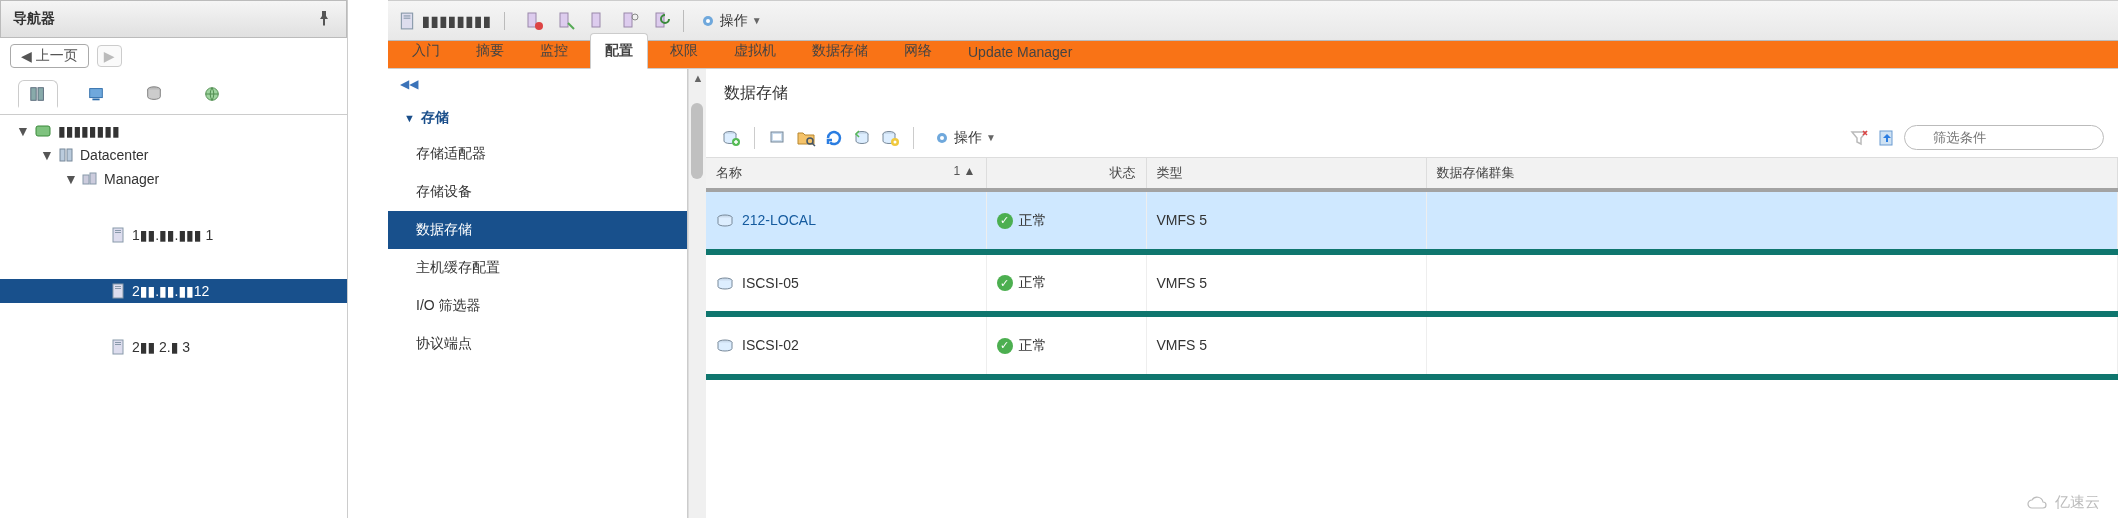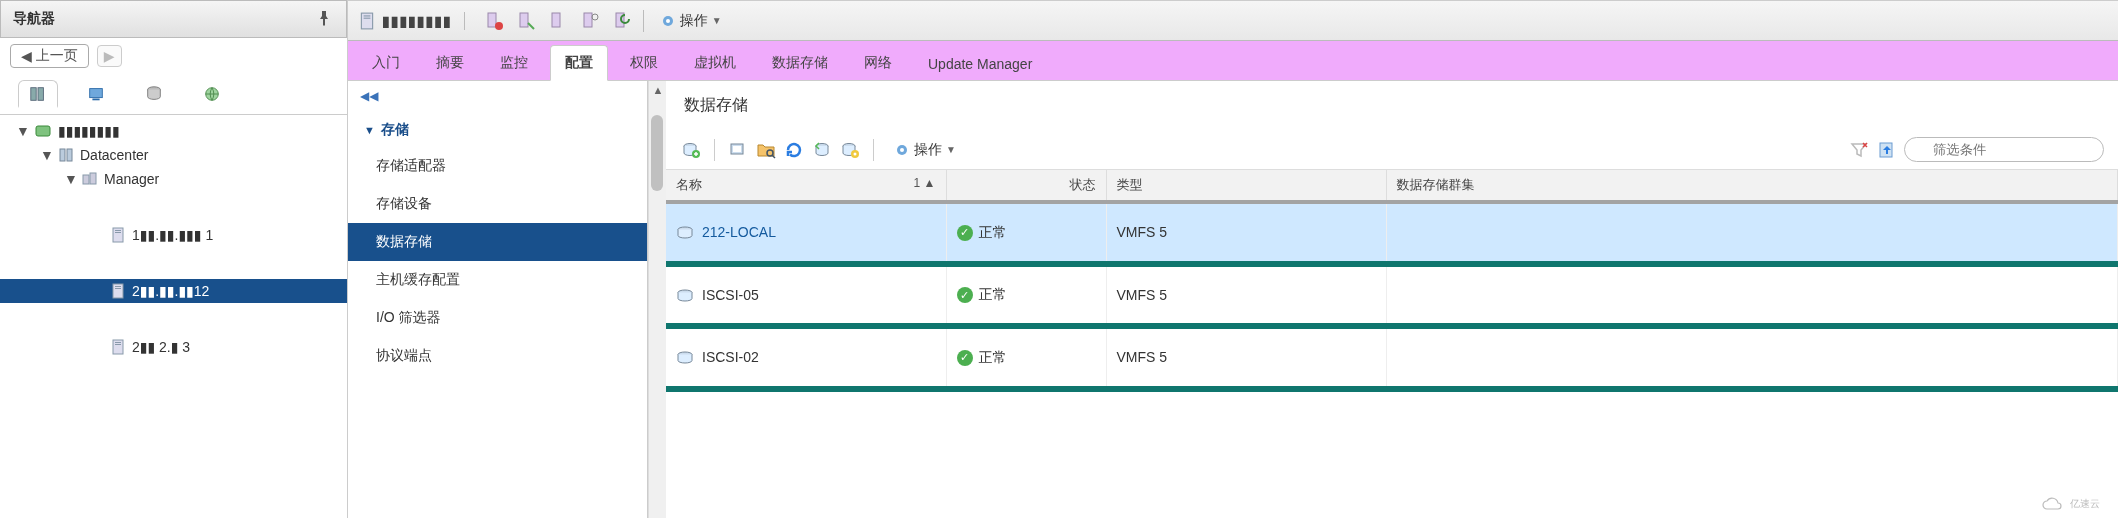--- a/index.html
+++ b/index.html
@@ -1,17 +1,17 @@
 <!DOCTYPE html>
 <html><head>
   <meta charset="utf-8">
   <style>
     * { box-sizing: border-box; margin: 0; padding: 0; font-family: Arial, "Microsoft YaHei", sans-serif; }
     body { background: #fff; font-size: 14px; color: #333; }
-    .app { display: flex; width: 2118px; height: 518px; }
+    .app { display: flex; width: 2118px; height: 518px; gap: 40px; }
 
     
     .navigator { width: 348px; display: flex; flex-direction: column; border-right: 1px solid #ccc; }
     .nav-header { background: linear-gradient(#f5f5f5, #e0e0e0); border: 1px solid #bbb; display: flex; align-items: center; justify-content: space-between; padding: 6px 12px; height: 38px; }
     .nav-title { font-weight: bold; color: #333; }
     .pin-icon { width: 18px; height: 18px; }
     .nav-back { padding: 6px 10px; display: flex; align-items: center; gap: 8px; }
     .back-btn { border: 1px solid #aaa; background: #fff; border-radius: 4px; padding: 2px 10px; display: flex; align-items: center; gap: 4px; color: #555; }
     .fwd-btn { border: 1px solid #ccc; background: #fafafa; border-radius: 4px; padding: 2px 6px; color: #bbb; }
     .nav-tabs { display: flex; gap: 18px; padding: 6px 18px; border-bottom: 1px solid #ccc; }
@@ -23,21 +23,21 @@
     .tree-item .caret { width: 12px; color: #555; }
     .ind-0 { padding-left: 16px; } .ind-1 { padding-left: 40px; } .ind-2 { padding-left: 64px; } .ind-3 { padding-left: 110px; margin-top: 32px; }
 
     
     .main { flex: 1; display: flex; flex-direction: column; border-top: 1px solid #ccc; }
     .main-toolbar { background: linear-gradient(#f5f5f5, #e8e8e8); display: flex; align-items: center; padding: 4px 10px; height: 40px; gap: 8px; border-bottom: 1px solid #bbb; }
     .host-label { display: flex; align-items: center; gap: 6px; font-weight: bold; color: #444; padding-right: 12px; border-right: 1px solid #bbb; letter-spacing: 1px; }
     .tb-icons { display: flex; gap: 10px; padding: 0 10px; border-right: 1px solid #bbb; }
     .tb-icon { width: 22px; height: 22px; display: flex; align-items: center; justify-content: center; }
     .actions-btn { display: flex; align-items: center; gap: 4px; padding: 0 8px; color: #333; }
-    .main-tabs { display: flex; gap: 8px; padding: 0 10px; border-bottom: 1px solid #ccc; background: #f0abfc; height: 40px; align-items: flex-end; }
+    .main-tabs { display: flex; gap: 8px; padding: 0 10px; border-bottom: 1px solid #ccc; background: #f97316; height: 28px; align-items: flex-end; }
     .mtab { padding: 8px 14px; color: #444; cursor: pointer; }
     .mtab.active { background: #fff; border: 1px solid #ccc; border-bottom: 1px solid #fff; margin-bottom: -1px; border-top-left-radius: 4px; border-top-right-radius: 4px; font-weight: bold; }
     .content { display: flex; flex: 1; }
 
     
     .config-side { width: 300px; border-right: 1px solid #ccc; display: flex; flex-direction: column; }
     .collapse-btn { padding: 8px 12px; color: #3b73b9; font-size: 12px; }
     .config-group { padding: 2px 0; }
     .config-group-title { padding: 8px 16px; color: #1a4e8a; font-weight: bold; display: flex; align-items: center; gap: 6px; }
     .config-item { padding: 10px 28px; color: #333; }
@@ -57,21 +57,21 @@
     .filter-wrap .mag { position: absolute; left: 8px; top: 5px; color: #888; }
     .ds-table { width: 100%; border-collapse: collapse; }
     .ds-table th { text-align: left; background: #f2f2f2; border-bottom: 4px solid #a3a3a3; border-right: 1px solid #ddd; padding: 6px 10px; font-weight: normal; color: #444; font-size: 13px; }
     .ds-table td { padding: 19px 10px; border-bottom: 6px solid #0f766e; border-right: 1px solid #eee; color: #333; }
     .ds-table tr.sel td { background: #cfe8ff; }
     .ds-table tr.sel td.name-cell { color: #145a9e; }
     .sort-ind { float: right; color: #555; font-size: 12px; }
     .status-ok { display: inline-flex; align-items: center; gap: 6px; }
     .ok-dot { width: 16px; height: 16px; border-radius: 50%; background: #4caf50; color: #fff; display: inline-flex; align-items: center; justify-content: center; font-size: 11px; }
     .ds-icon { display: inline-flex; width: 18px; height: 14px; margin-right: 8px; vertical-align: middle; }
-    .watermark { position: fixed; right: 18px; bottom: 6px; color: #bbb; font-size: 10px; display:flex; align-items:center; gap:6px; }
+    .watermark { position: fixed; right: 18px; bottom: 6px; color: #bbb; font-size: 15px; display:flex; align-items:center; gap:6px; }
     svg { display: block; }
   </style>
 </head>
 <body>
 
 <div class="app">
 
   <div class="navigator">
     <div class="nav-header">
       <span class="nav-title">导航器</span>

